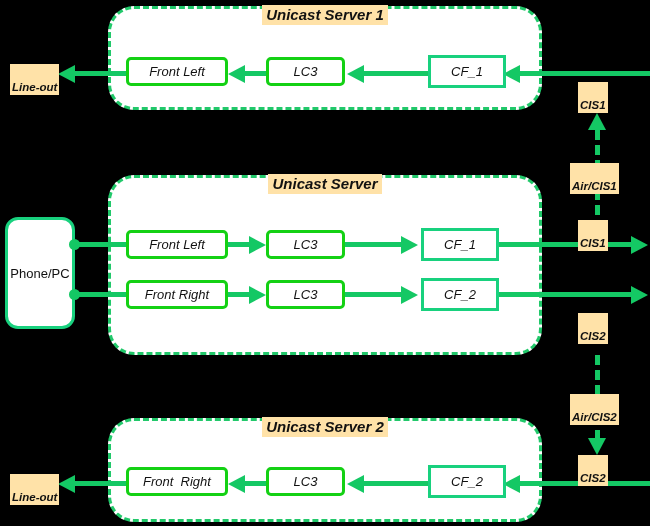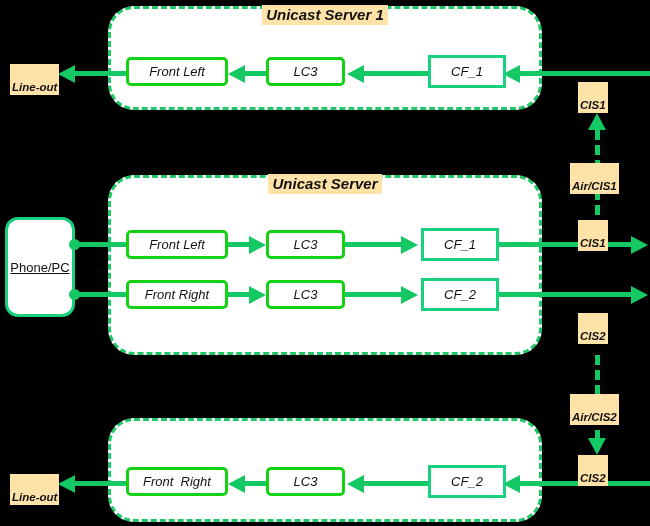--- a/index.html
+++ b/index.html
@@ -180,21 +180,21 @@
 
   <div class="air-link" style="left:595px; top:130px; height:100px;"></div>
   <div class="arrow up" style="left:588px; top:113px;"></div>
   <div class="tag" style="left:570px; top:163px;">Air/CIS1</div>
 
   <div class="container-box" style="left:108px; top:175px; width:434px; height:180px;"></div>
   <div class="container-title" style="left:108px; top:175px; width:434px;">
     <span>Unicast Server</span>
   </div>
 
-  <div class="node source" style="left:5px; top:217px; width:70px; height:100px;text-decoration:underline;">
+  <div class="node source" style="left:5px; top:217px; width:70px; height:112px;">
     <span>Phone/PC</span>
   </div>
 
   <div class="junction" style="left:69px; top:239px;"></div>
   <div class="junction" style="left:69px; top:289px;"></div>
 
   <div class="hline" style="left:74px; top:242px; width:52px;"></div>
 
   <div class="node" style="left:126px; top:230px; width:102px; height:29px;">
     <span>Front Left</span>
@@ -240,20 +240,23 @@
 
   <div class="hline" style="left:499px; top:292px; width:133px;"></div>
   <div class="arrow right" style="left:631px; top:285.5px;"></div>
   <div class="tag" style="left:578px; top:313px;">CIS2</div>
 
   <div class="air-link" style="left:595px; top:355px; height:85px;"></div>
   <div class="arrow down" style="left:588px; top:438px;"></div>
   <div class="tag" style="left:570px; top:394px;">Air/CIS2</div>
 
   <div class="container-box" style="left:108px; top:418px; width:434px; height:104px;"></div>
+  <div class="container-title" style="left:108px; top:418px; width:434px;">
+    <span>Unicast Server 2</span>
+  </div>
 
   <div class="hline" style="left:520px; top:481px; width:130px;"></div>
   <div class="arrow left" style="left:503px; top:474.5px;"></div>
   <div class="tag" style="left:578px; top:455px;">CIS2</div>
 
   <div class="hline" style="left:363px; top:481px; width:65px;"></div>
   <div class="arrow left" style="left:347px; top:474.5px;"></div>
 
   <div class="hline" style="left:243px; top:481px; width:30px;"></div>
   <div class="arrow left" style="left:228px; top:474.5px;"></div>

